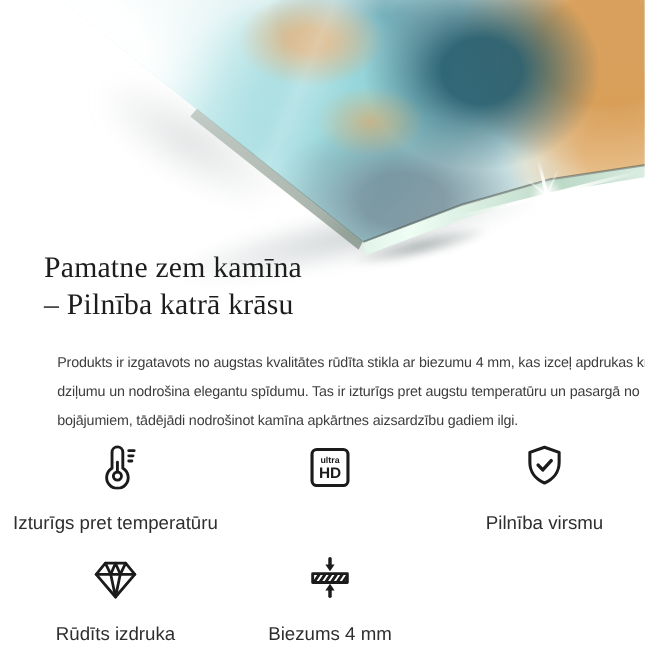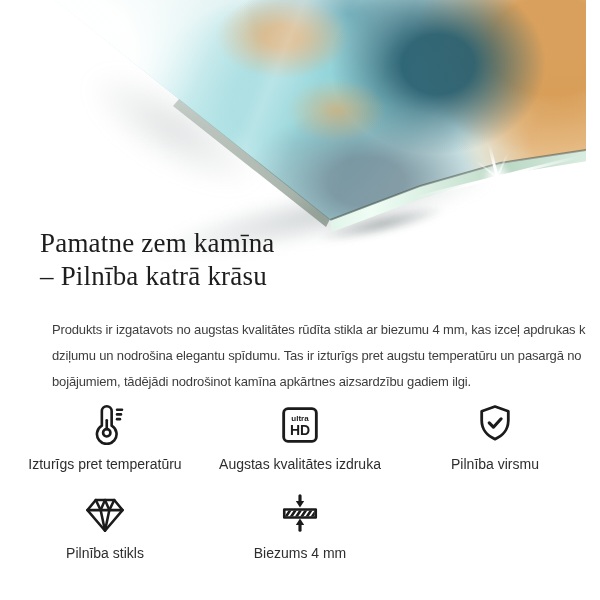--- a/index.html
+++ b/index.html
@@ -63,21 +63,21 @@
      font-size:13px;line-height:26px;letter-spacing:-0.15px;color:#3d3d3d;}
 
   
   .features{position:absolute;left:0;top:397px;width:600px;display:grid;
      grid-template-columns:210px 180px 210px;row-gap:15px;justify-items:center;}
   .feature{display:flex;flex-direction:column;align-items:center;}
   .icon-wrap{height:48px;display:flex;align-items:flex-end;justify-content:flex-end;}
   .icon-wrap svg{stroke:#1b1b1b;fill:none;stroke-linecap:round;stroke-linejoin:round;}
   .icon-wrap svg .fill{fill:#1b1b1b;stroke:none;}
   .icon-wrap svg text{fill:#1b1b1b;stroke:none;font-family:"Liberation Sans",sans-serif;}
-  .flabel{margin-top:12px;font-size:14px;line-height:14px;color:#2e2e2e;}
+  .flabel{margin-top:24px;font-size:17px;line-height:14px;color:#2e2e2e;}
 </style>
 </head>
 <body>
 
 <div class="page">
 
   <div class="hero">
     <div class="shadow s3"></div>
     <div class="shadow s1"></div>
     <div class="shadow s2"></div>
@@ -118,21 +118,20 @@
     </div>
 
     <div class="feature">
       <div class="icon-wrap">
         <svg width="40" height="40" viewBox="0 0 24 24" stroke-width="1.7">
           <rect x="2.2" y="2.2" width="19.6" height="19.6" rx="2.6"></rect>
           <text x="12" y="9.6" text-anchor="middle" font-size="4.8" font-weight="700">ultra</text>
           <text x="12" y="18" text-anchor="middle" font-size="8.4" font-weight="800">HD</text>
         </svg>
       </div>
-      <div class="flabel">Augstas kvalitātes izdruka</div>
     </div>
 
     <div class="feature">
       <div class="icon-wrap">
         <svg width="42" height="44" viewBox="0 0 24 24" stroke-width="1.6">
           <path d="M12 2.6l7.6 2.7v5.3c0 4.8-3 8.7-7.6 10.6-4.6-1.9-7.6-5.8-7.6-10.6V5.3z"></path>
           <path d="M8.7 11.9l2.4 2.5 4.4-4.8" stroke-width="1.8"></path>
         </svg>
       </div>
       <div class="flabel">Pilnība virsmu</div>
@@ -140,21 +139,21 @@
 
     <div class="feature">
       <div class="icon-wrap">
         <svg width="44" height="38" viewBox="0 0 24 21" stroke-width="1.4">
           <path d="M6.9 2.2h10.2l4.6 5.6L12 19.2 2.3 7.8z"></path>
           <path d="M2.3 7.8h19.4"></path>
           <path d="M6.9 2.2l2.7 5.6L12 19.2l2.4-11.4 2.7-5.6"></path>
           <path d="M9.6 7.8L12 2.2l2.4 5.6"></path>
         </svg>
       </div>
-      <div class="flabel">Pilnība stikls</div>
+      <div class="flabel">Rūdīts izdruka</div>
     </div>
 
 
     <div class="feature">
       <div class="icon-wrap">
         <svg width="44" height="42" viewBox="0 0 24 24" stroke-width="1.5">
           <defs>
               <clipPath id="barClip">
                 <rect x="3.6" y="10.6" width="16.8" height="3.4"></rect>
               </clipPath>

